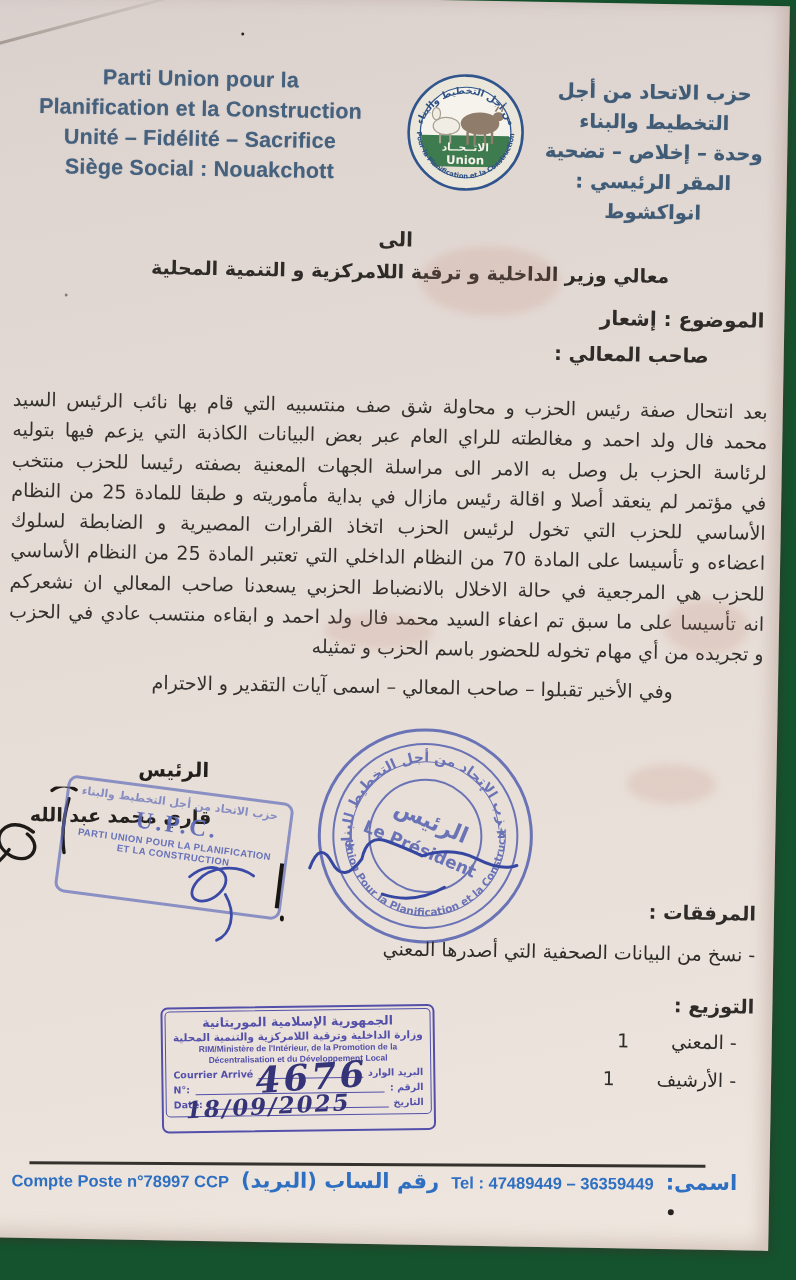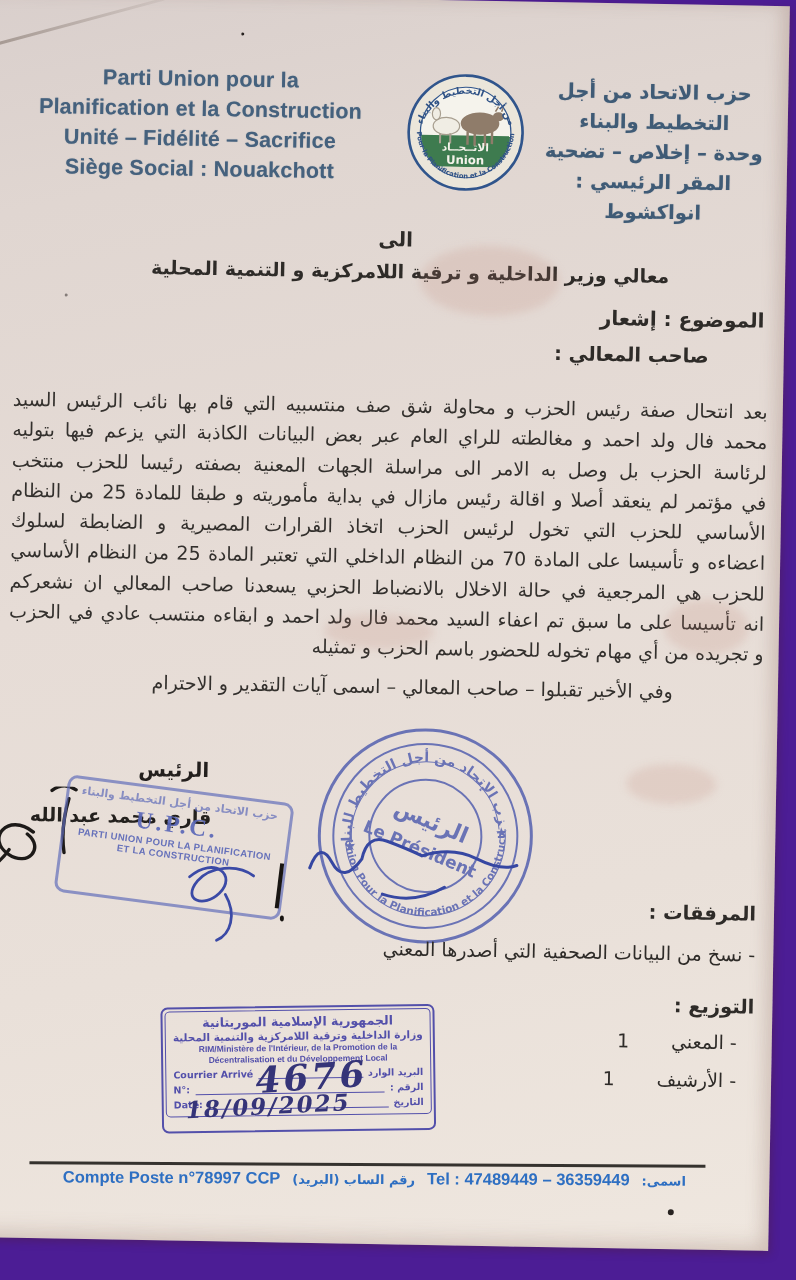--- a/index.html
+++ b/index.html
@@ -1,16 +1,16 @@
 <!DOCTYPE html>
 <html><head>
 <meta charset="utf-8">
 <style>
   html,body{margin:0;padding:0;background:#b8707e;}
-  #canvas{position:relative;width:796px;height:1280px;overflow:hidden;background:#4c1d95;font-family:"DejaVu Sans",sans-serif;}
+  #canvas{position:relative;width:796px;height:1280px;overflow:hidden;background:#14532d;font-family:"DejaVu Sans",sans-serif;}
   .paper{position:absolute;left:-20px;top:-8px;width:810px;height:1245px;
     transform:rotate(1deg);transform-origin:top left;
     background:linear-gradient(168deg,#d9cfcc 0%,#e0d6d1 16%,#e6dcd6 45%,#e9e0d9 72%,#efe7df 100%);
     box-shadow:inset -8px 0 16px rgba(150,118,108,.22), inset 0 -10px 18px rgba(150,118,108,.16), 2px 3px 8px rgba(80,30,40,.35);}
   .abs{position:absolute;}
   .ar{direction:rtl;font-family:"DejaVu Sans",sans-serif;}
   
   .fr-head{left:30px;top:68px;width:385px;text-align:center;color:#45617d;font-weight:bold;
     font-size:21.5px;line-height:30px;font-family:"Liberation Sans",sans-serif;letter-spacing:.2px;
     text-shadow:0 0 1px rgba(69,97,125,.45);}
@@ -50,21 +50,21 @@
   .arr-row{display:flex;align-items:flex-end;font-size:9.5px;font-weight:bold;margin-top:4px;}
   .arr-row .fill{flex:1;border-bottom:1.6px solid #4a47a8;margin:0 5px;height:9px;}
   .hand{position:absolute;color:#2a2a72;font-style:italic;font-weight:bold;font-family:"DejaVu Serif",serif;}
   .hand-num{left:92px;top:48px;font-size:36px;letter-spacing:3px;transform:rotate(-3deg);}
   .hand-date{left:22px;top:84px;font-size:23px;letter-spacing:2px;transform:rotate(-2deg);}
   
   .footer{left:70px;top:1164px;width:690px;transform:rotate(-0.7deg);}
   .footer-rule{border-top:3.5px solid #35322e;width:98%;}
   .footer-text{margin-top:3px;display:flex;justify-content:center;align-items:baseline;gap:12px;
     color:#2e6fc2;font-weight:bold;font-size:16.5px;font-family:"Liberation Sans",sans-serif;white-space:nowrap;}
-  .footer-text .ar{font-family:"DejaVu Sans",sans-serif;font-size:13px;text-align:right;}
+  .footer-text .ar{font-family:"DejaVu Sans",sans-serif;font-size:21px;text-align:right;}
   
   .ghost{position:absolute;border-radius:50%;filter:blur(4px);background:rgba(186,130,112,.18);}
   .speck{position:absolute;background:#272220;border-radius:50%;}
   .crease{position:absolute;left:-12px;top:30px;width:200px;height:3px;transform:rotate(-16deg);
     background:linear-gradient(90deg,rgba(110,95,85,.55),rgba(110,95,85,.08));}
   .one-stroke{position:absolute;left:313px;top:866px;width:3.5px;height:45px;background:#181512;transform:rotate(6deg);}
   .one-dot{position:absolute;left:316px;top:918px;width:4px;height:6px;background:#181512;border-radius:50%;}
   svg text{font-family:"DejaVu Sans",sans-serif;}
 </style>
 </head>

